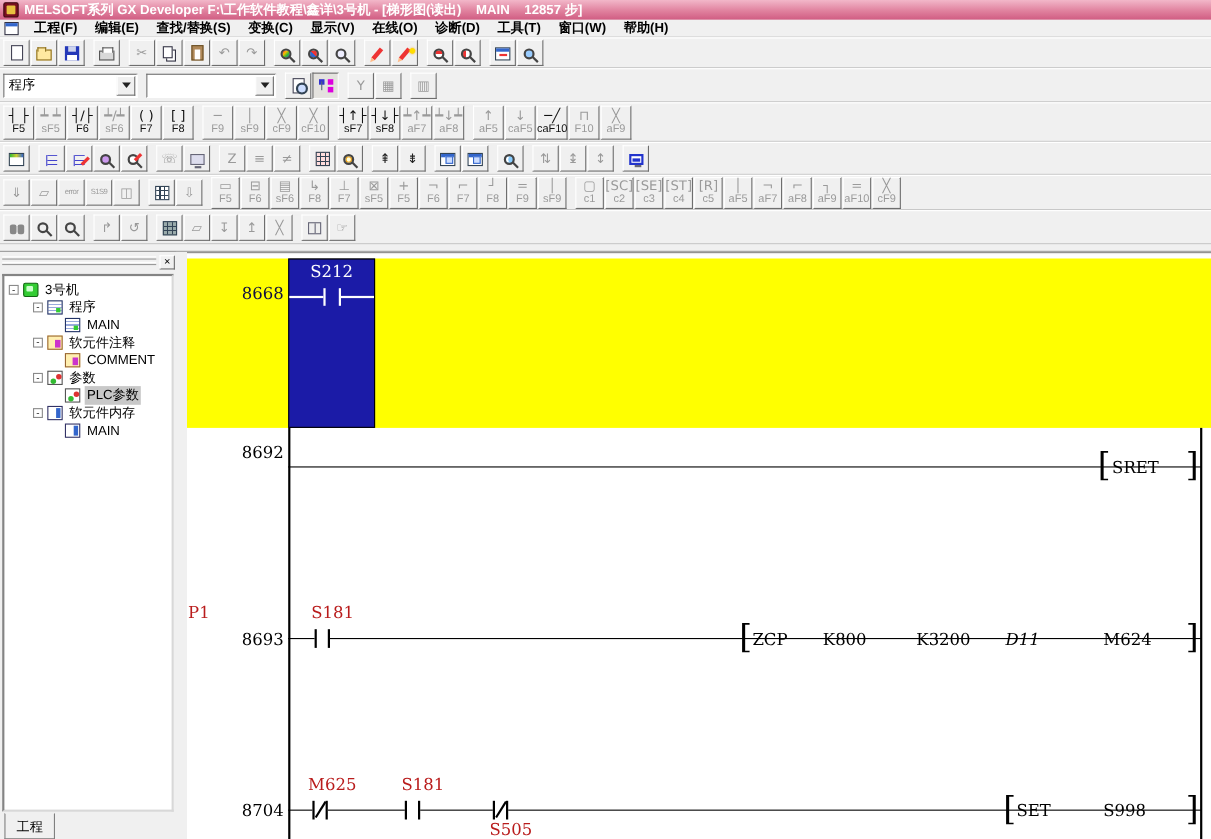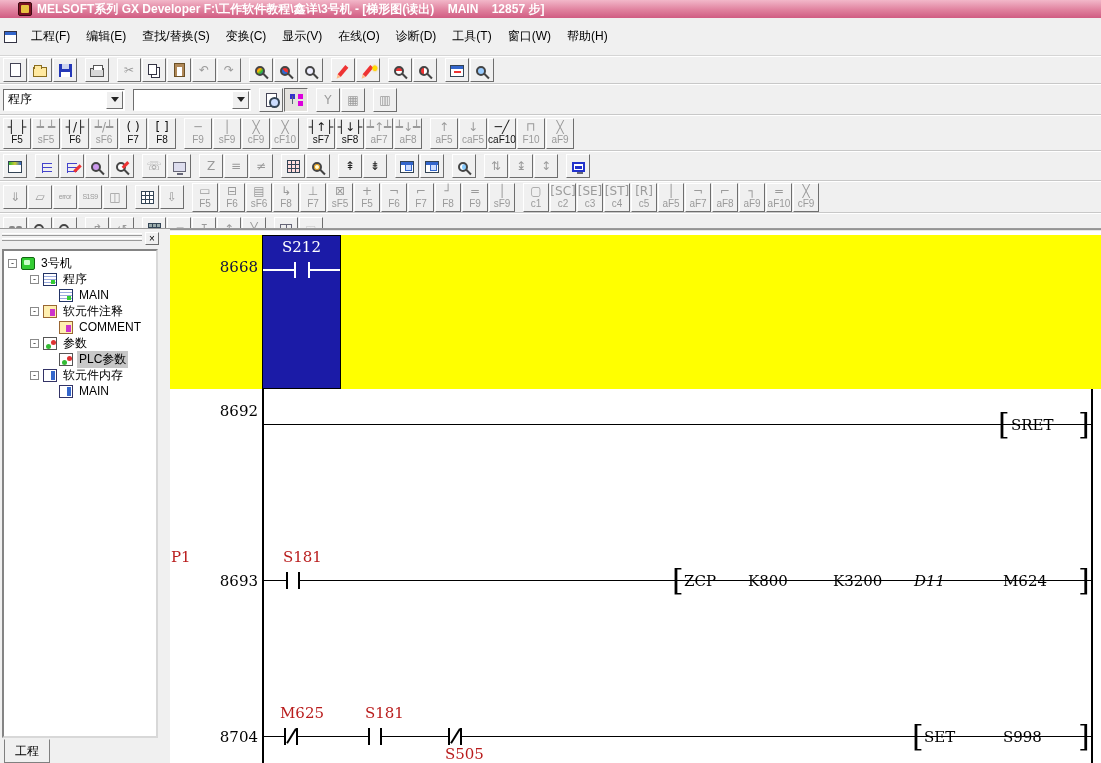--- a/index.html
+++ b/index.html
@@ -1,28 +1,28 @@
 <!DOCTYPE html>
 <html style="--titlebar_top: #f2b7c9; --titlebar_mid: #e0819e; --titlebar_bottom: #d05c82; --end_yellow: #ffff00; --selection_blue: #1b1ba7; --tree_selected_bg: #c8c8c8;"><head>
 <meta charset="utf-8">
 <style>
   * { margin:0; padding:0; box-sizing:border-box; }
   html,body { width:1101px; height:763px; overflow:hidden; }
   body { font-family:"Liberation Sans",sans-serif; background:#f0f0f0; }
   .app { position:relative; width:1101px; height:763px; background:#f0f0f0; }
 
   
-  .titlebar { height:18px; display:flex; align-items:center; padding-left:18px;
+  .titlebar { height:18px; display:flex; align-items:center; padding-left:3px;
     background:linear-gradient(to bottom, var(--titlebar_top,#f2b7c9) 0%, var(--titlebar_mid,#e07f9d) 55%, var(--titlebar_bottom,#d05c82) 100%); }
   .appicon { width:14px; height:14px; background:#7a1020; border:1px solid #3c0810; border-radius:2px; position:relative; }
   .appicon::after { content:""; position:absolute; left:2px; top:2px; width:8px; height:8px; background:#e8c040; border-radius:1px; }
   .titletext { color:#fff; font-size:12px; font-weight:bold; margin-left:5px; white-space:pre; }
 
   
-  .menubar { height:38px; background:#f0f0f0; display:flex; align-items:center; border-bottom:1px solid #d5d5d5; }
+  .menubar { height:16px; background:#f0f0f0; display:flex; align-items:center; border-bottom:1px solid #d5d5d5;font-weight:bold; }
   .mdiicon { width:13px; height:12px; border:1px solid #334; background:#fff; margin:0 6px 0 4px; position:relative; }
   .mdiicon::before { content:""; position:absolute; left:0; top:0; right:0; height:3px; background:#36c; }
   .mitem { font-size:12px; color:#000; padding:2px 8px; cursor:default; }
 
   
   .tbrow { display:flex; align-items:center; background:#f0f0f0; border-top:1px solid #fff; border-bottom:1px solid #c8c8c8; padding-left:3px; }
   .tbrow1 { height:28px; } .tbrow2 { height:31px; } .tbrow3 { height:36px; }
   .tbrow4 { height:30px; } .tbrow5 { height:32px; } .tbrow6 { height:31px; }
   .tbtn { width:24px; height:24px; background:#f0f0f0; border:1px solid; border-color:#fff #6e6e6e #6e6e6e #fff;
     display:inline-flex; align-items:center; justify-content:center; margin-right:1px; padding:0; position:relative; }

